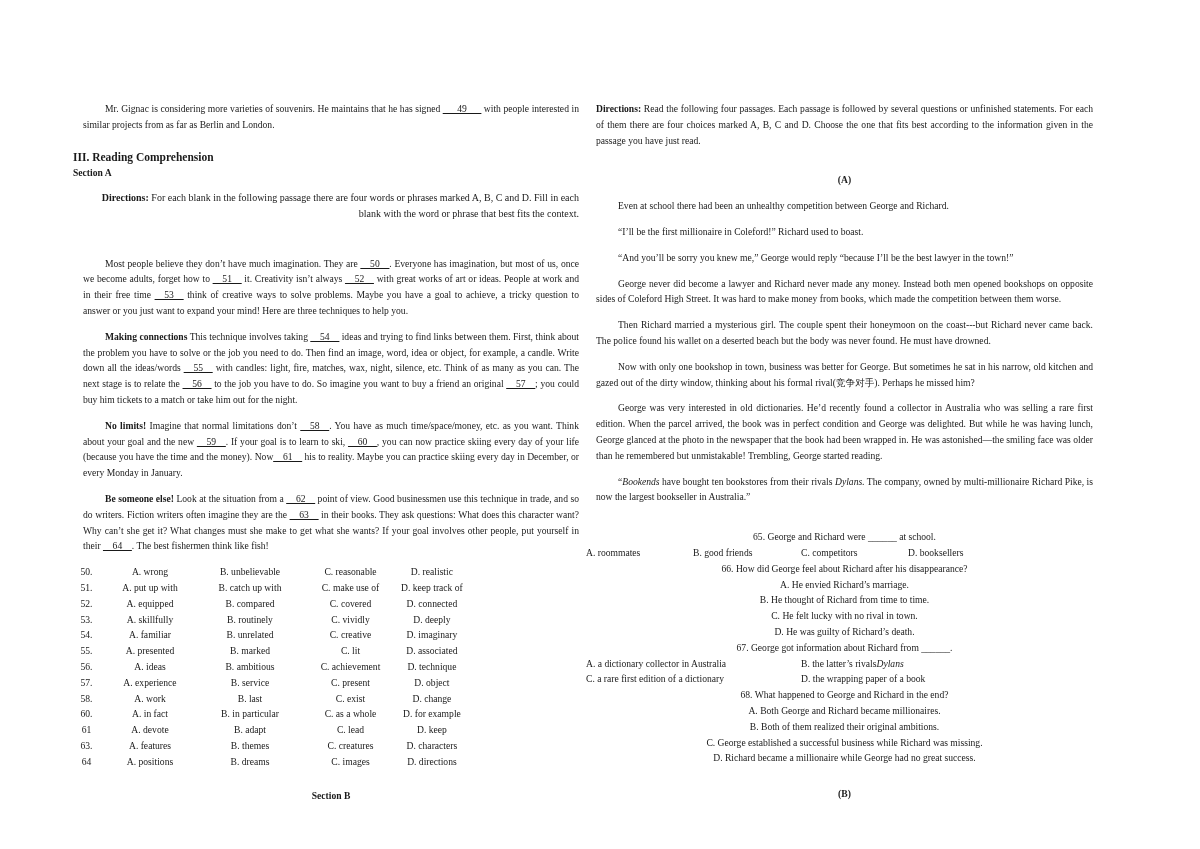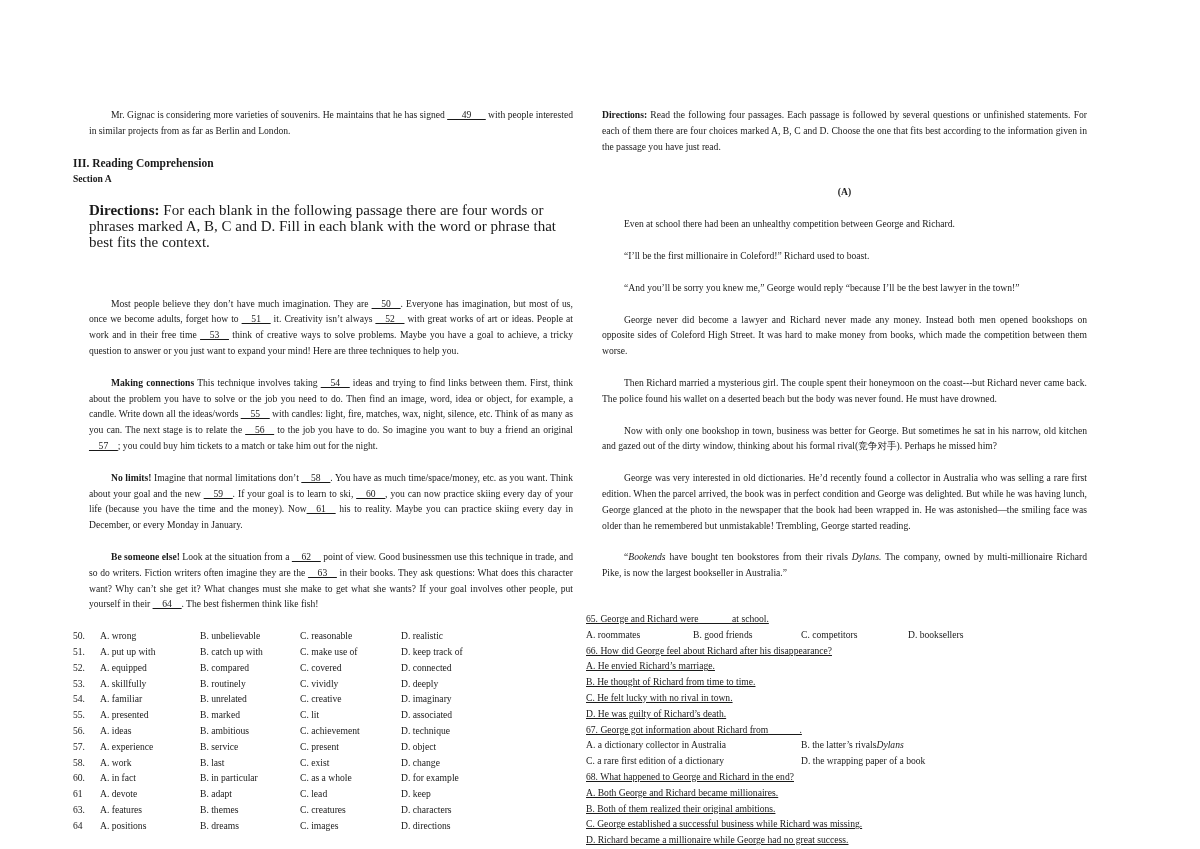--- a/index.html
+++ b/index.html
@@ -4,37 +4,37 @@
 <style>
   html, body { margin: 0; padding: 0; background: #ffffff; }
   body {
     width: 1200px; height: 849px; position: relative; overflow: hidden;
     font-family: "Liberation Serif", "DejaVu Serif", serif;
     color: #1a1a1a; font-size: 9.6px;
   }
   .col { position: absolute; top: 91px; }
   .col-left { left: 73px; width: 516px; }
   .col-right { left: 586px; width: 517px; }
-  p { margin: 16px; line-height: 15.8px; text-align: justify; }
+  p { margin: 10px; line-height: 15.8px; text-align: justify; }
   .indent { text-indent: 22px; }
   .b { font-weight: bold; }
   .blank { text-decoration: underline; }
   .h-part { font-size: 11.5px; font-weight: bold; margin-top: 17px; line-height: 15px; }
   .h-section { font-weight: bold; line-height: 15px; }
-  .dir-large { font-size: 15px; line-height: 16px; text-align: left; }
+  .dir-large { font-size: 10px; line-height: 16px; text-align: right; }
   .gap { height: 14px; }
-  .opt-table { border-collapse: collapse; margin-top: 0; }
+  .opt-table { border-collapse: collapse; margin-top: 0; text-align: center; }
   .opt-table td { padding: 0; height: 15.8px; line-height: 15.8px; vertical-align: top; white-space: nowrap; }
   .opt-num { width: 27px; }
   .opt-a { width: 100px; }
   .opt-b { width: 100px; }
   .opt-c { width: 101px; }
   .section-b { font-weight: bold; margin-top: 18px; line-height: 15px; text-align: center; }
   .center-title { text-align: center; font-weight: bold; line-height: 15.8px; }
-  .q-line { line-height: 15.8px; text-align: left; text-decoration: underline; }
+  .q-line { line-height: 15.8px; text-align: center; }
   .opt-row4 { display: flex; line-height: 15.8px; }
   .opt-row4 span { display: inline-block; }
   .w107 { width: 107px; } .w108 { width: 108px; }
   .w215 { width: 215px; }
   i { font-style: italic; }
 </style>
 </head>
 <body>
 
 <div class="col col-left">

